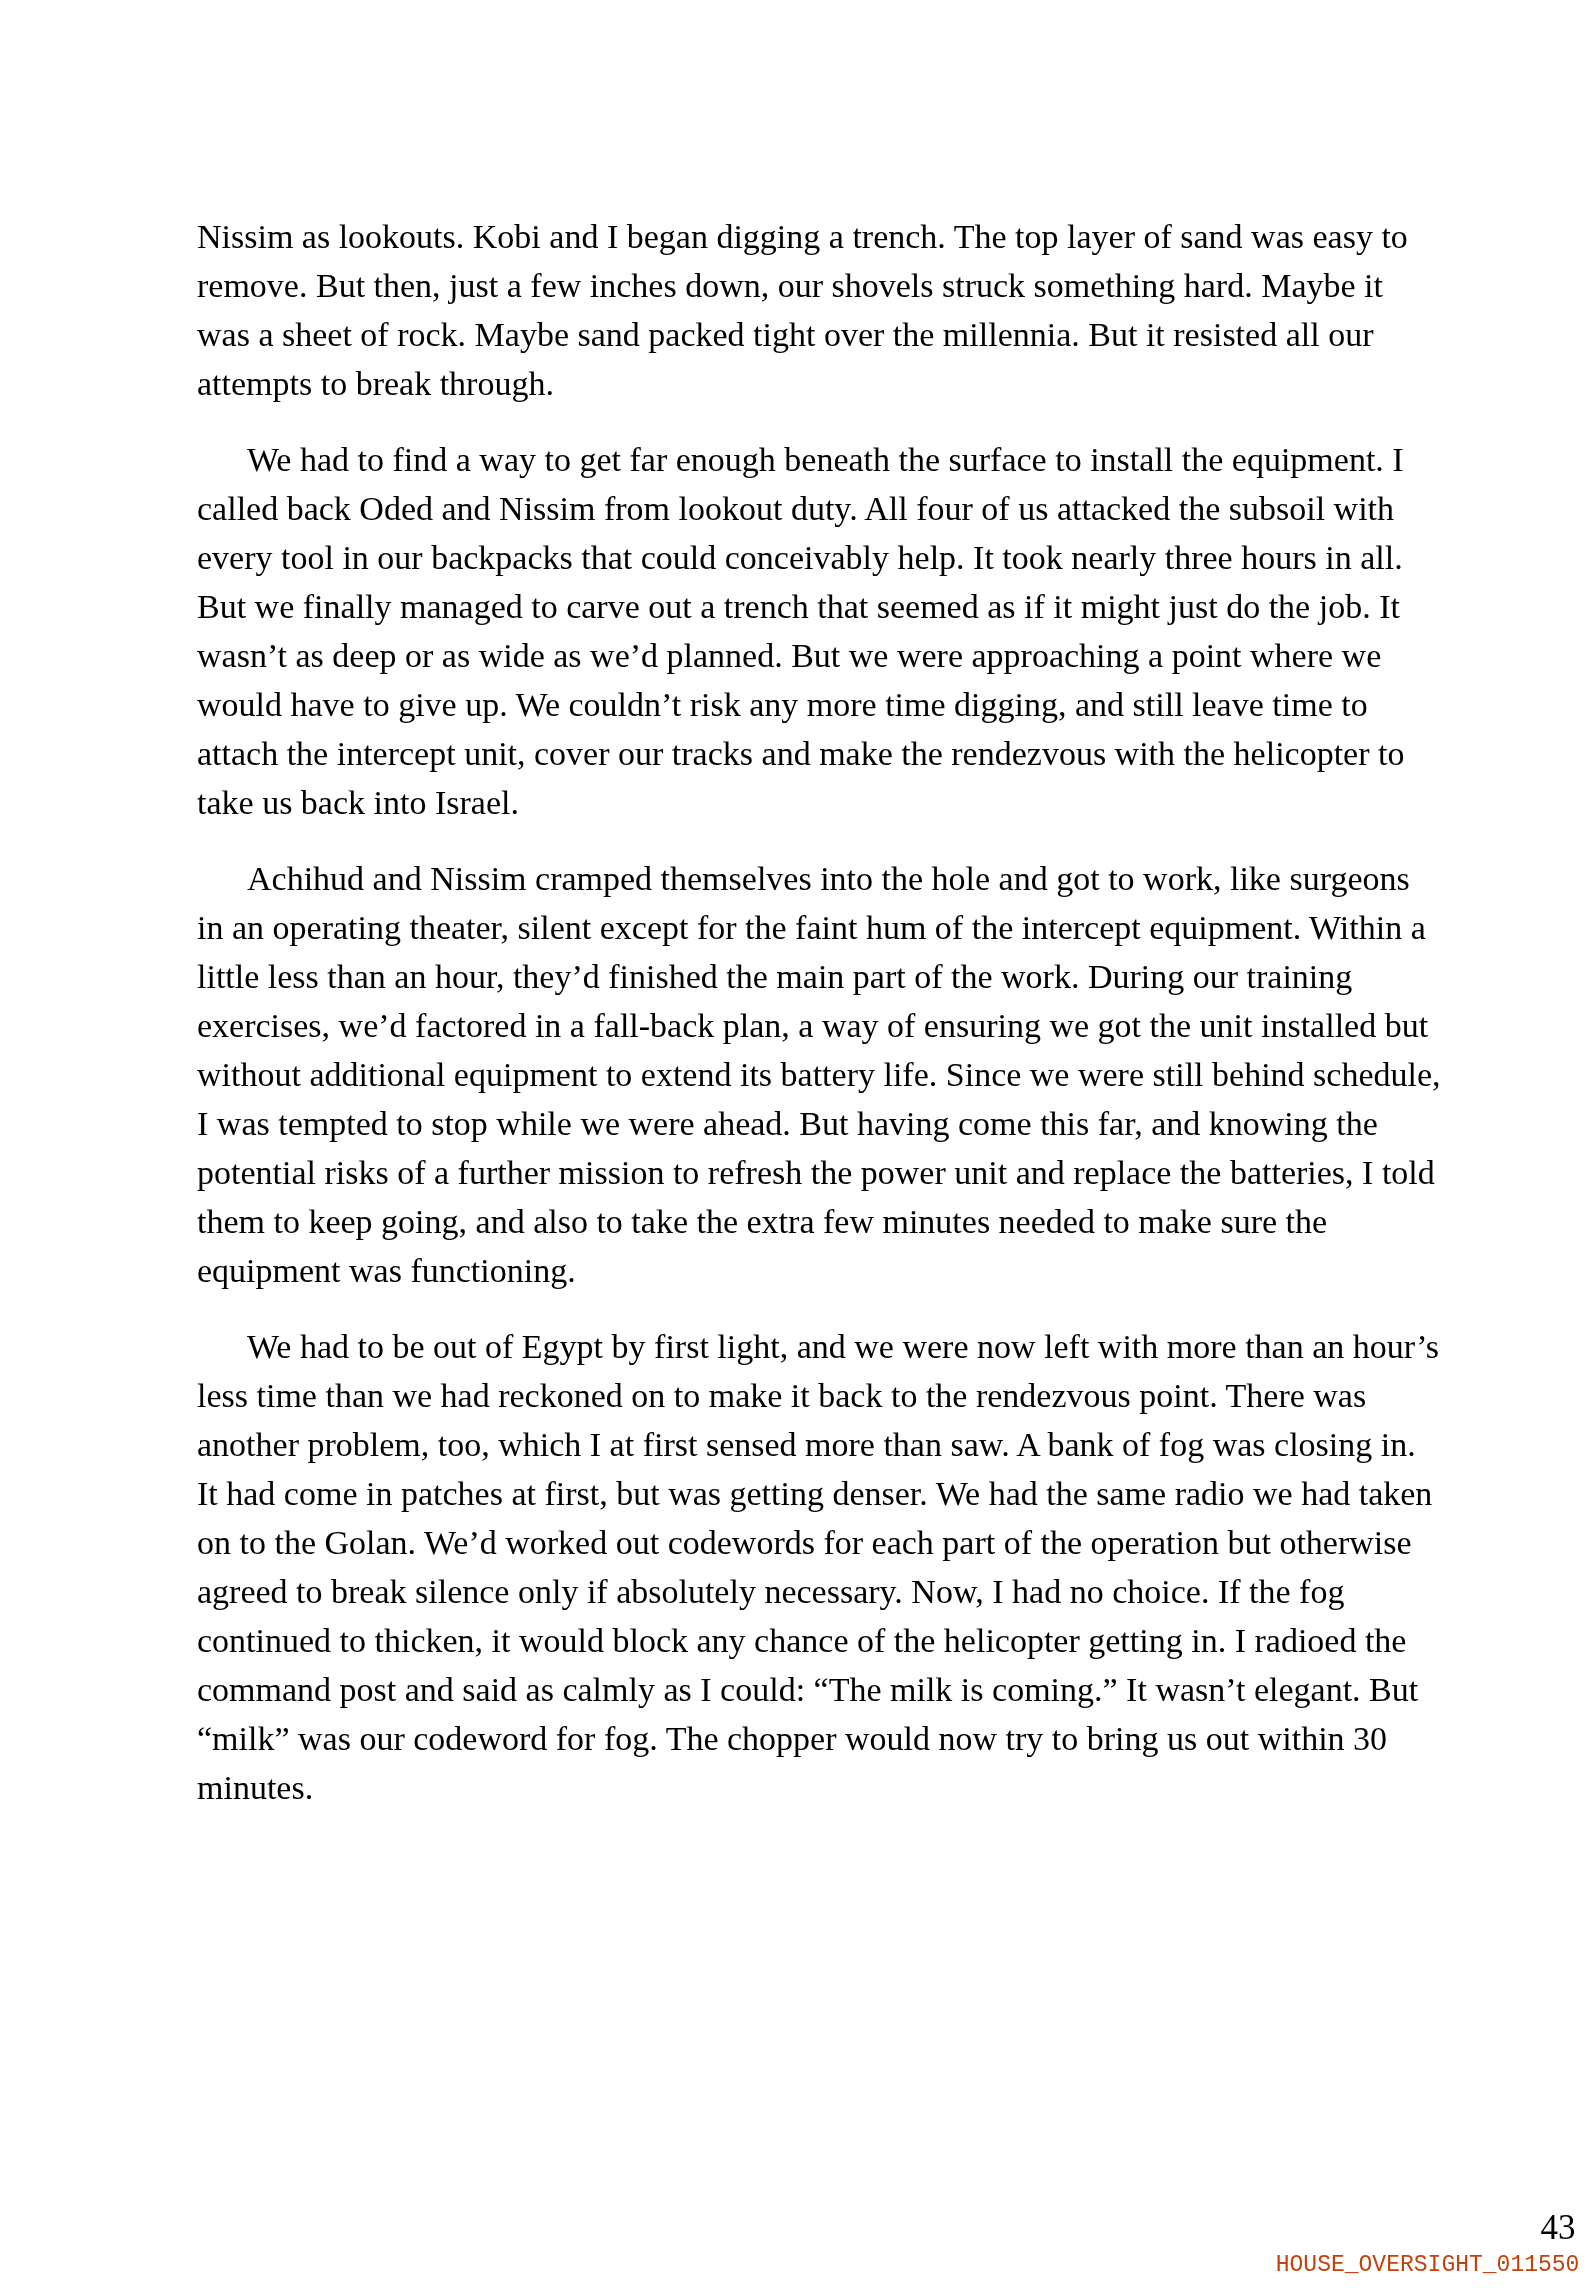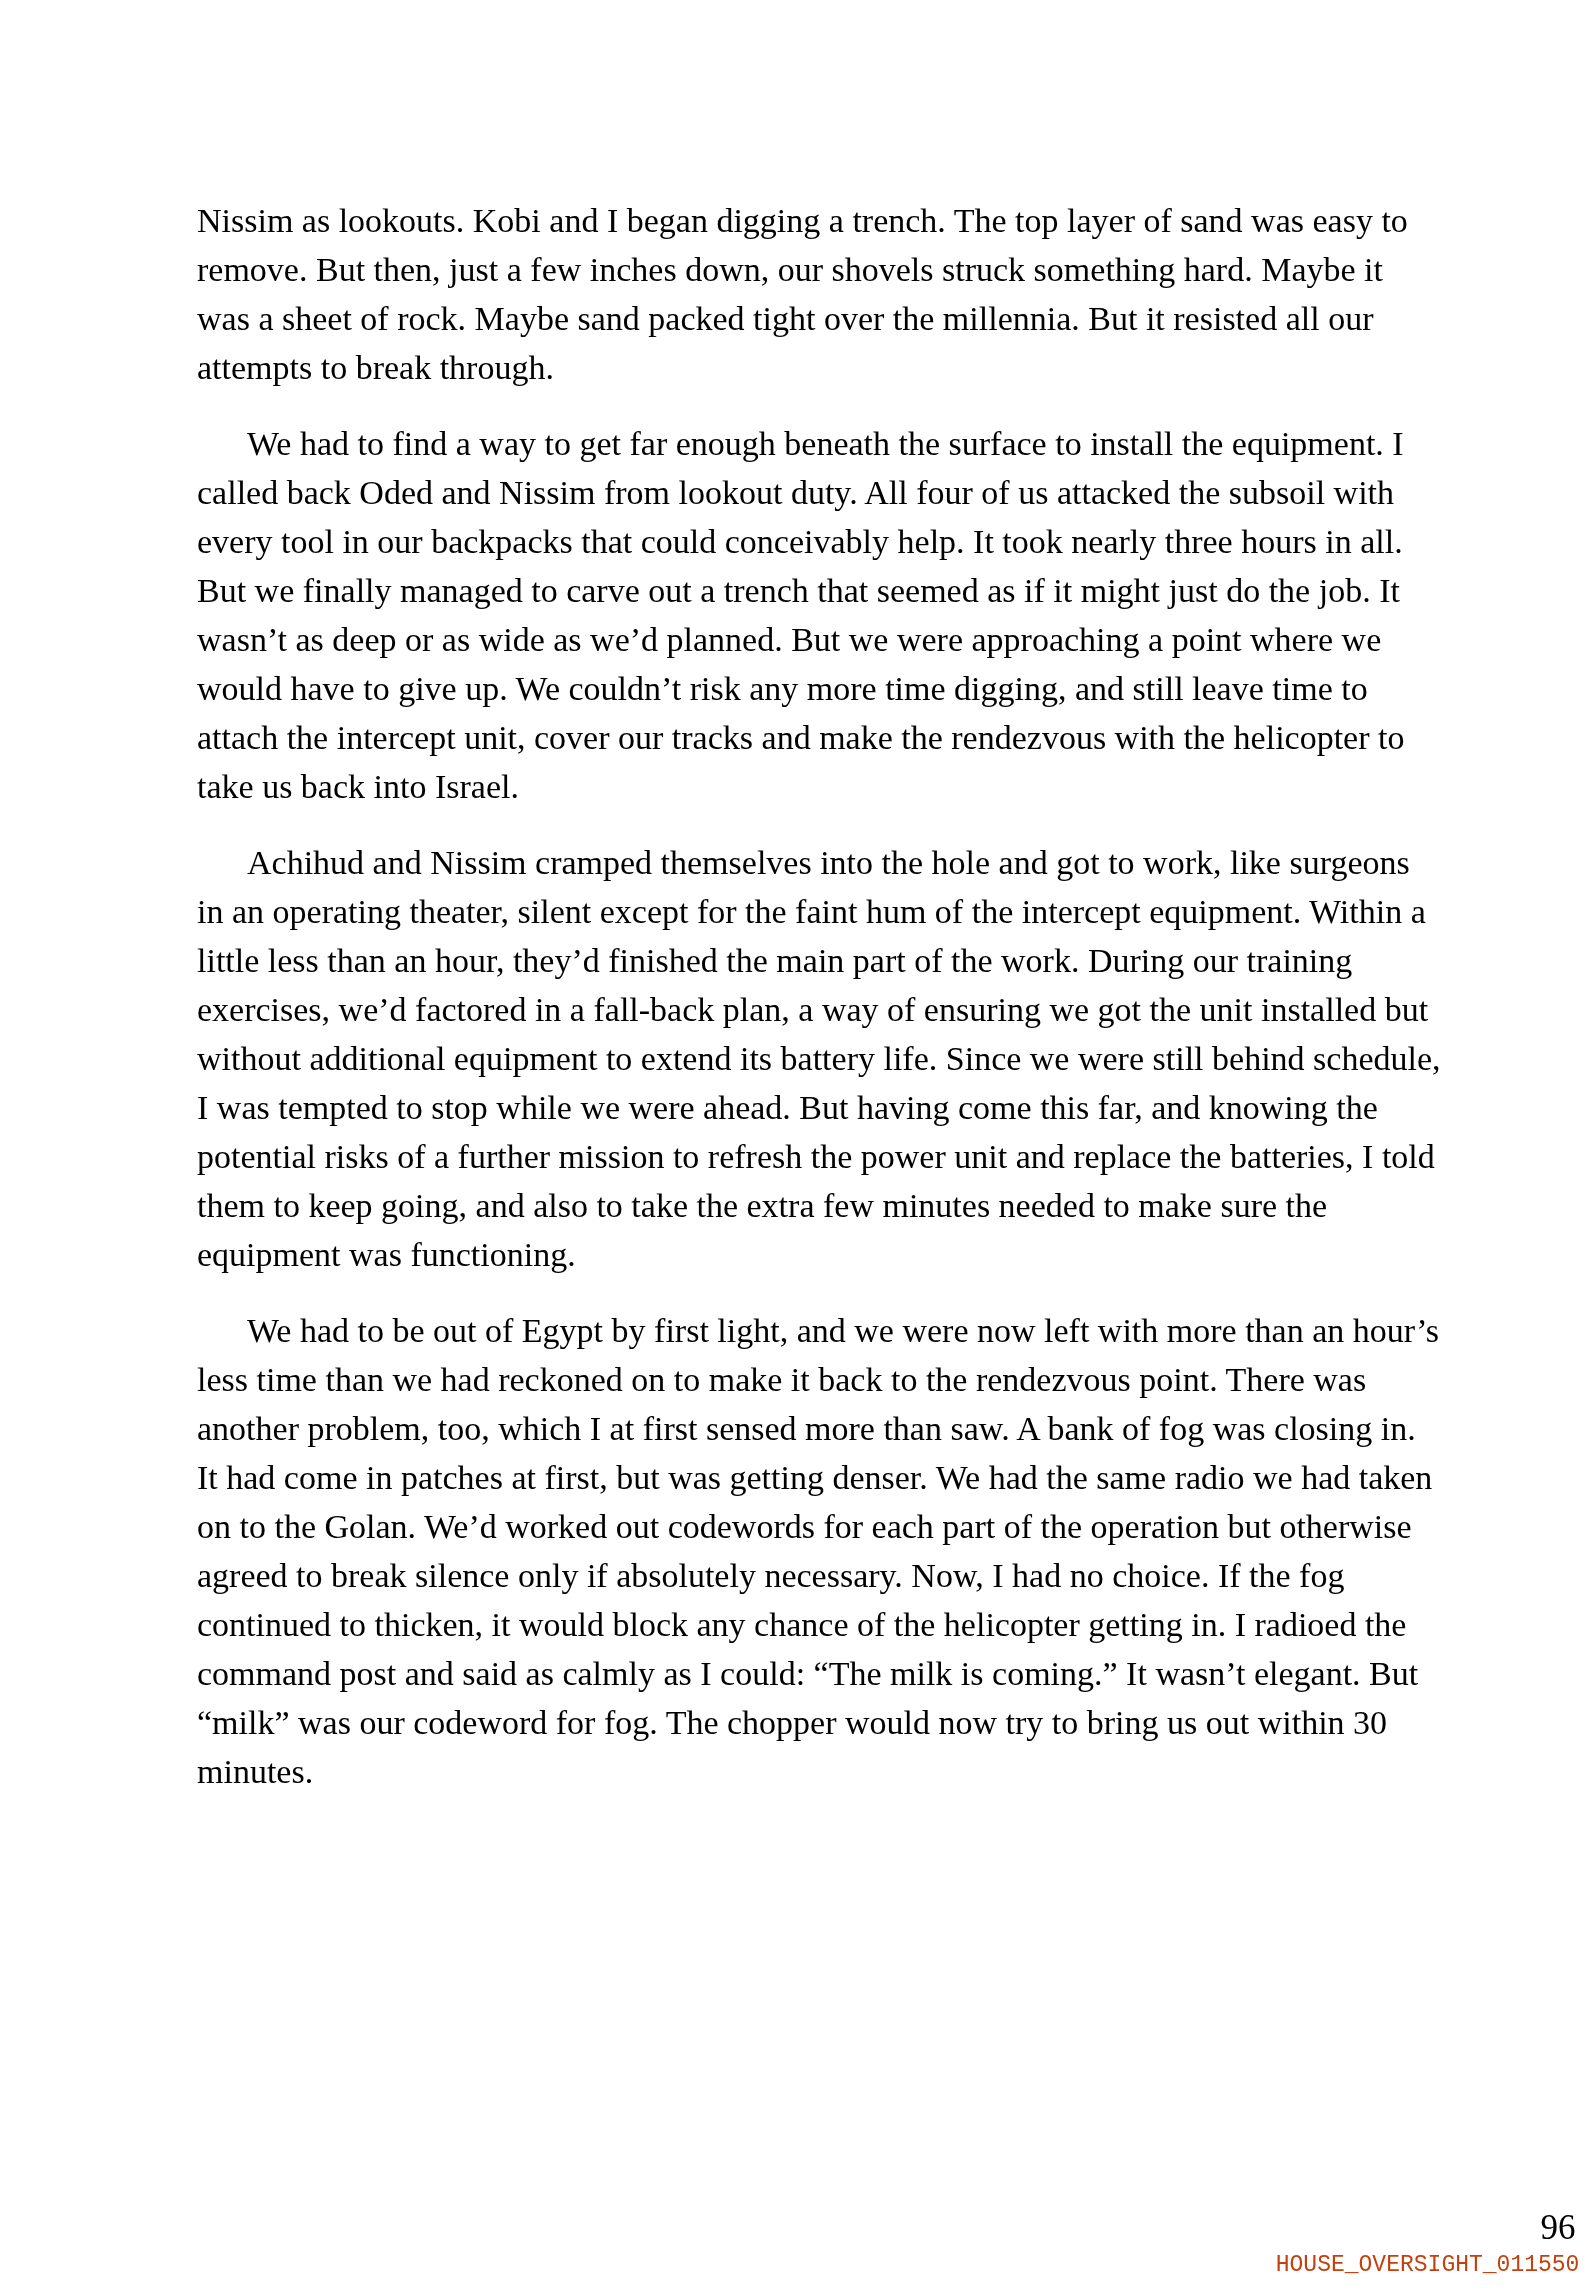--- a/index.html
+++ b/index.html
@@ -18,20 +18,21 @@
     left: 197px;
     top: 196px;
     width: 1245px;
   }
   .para {
     font-size: 34px;
     line-height: 49px;
     margin-bottom: 27px;
     text-align: left;
     color: #000000;
+    margin-top: 16px;
   }
   .para.indented {
     text-indent: 50px;
   }
   .page-number {
     position: absolute;
     top: 2210px;
     right: 15.4px;
     font-size: 35px;
     line-height: 1;
@@ -51,17 +52,17 @@
 <body>
 
 <div class="page">
   <div class="text-block">
     <p class="para">Nissim as lookouts. Kobi and I began digging a trench. The top layer of sand was easy to remove. But then, just a few inches down, our shovels struck something hard. Maybe it was a sheet of rock. Maybe sand packed tight over the millennia. But it resisted all our attempts to break through.</p>
     <p class="para indented">We had to find a way to get far enough beneath the surface to install the equipment. I called back Oded and Nissim from lookout duty. All four of us attacked the subsoil with every tool in our backpacks that could conceivably help. It took nearly three hours in all. But we finally managed to carve out a trench that seemed as if it might just do the job. It wasn’t as deep or as wide as we’d planned. But we were approaching a point where we would have to give up. We couldn’t risk any more time digging, and still leave time to attach the intercept unit, cover our tracks and make the rendezvous with the helicopter to take us back into Israel.</p>
     <p class="para indented">Achihud and Nissim cramped themselves into the hole and got to work, like surgeons in an operating theater, silent except for the faint hum of the intercept equipment. Within a little less than an hour, they’d finished the main part of the work. During our training exercises, we’d factored in a fall-back plan, a way of ensuring we got the unit installed but without additional equipment to extend its battery life. Since we were still behind schedule, I was tempted to stop while we were ahead. But having come this far, and knowing the potential risks of a further mission to refresh the power unit and replace the batteries, I told them to keep going, and also to take the extra few minutes needed to make sure the equipment was functioning.</p>
     <p class="para indented">We had to be out of Egypt by first light, and we were now left with more than an hour’s less time than we had reckoned on to make it back to the rendezvous point. There was another problem, too, which I at first sensed more than saw. A bank of fog was closing in. It had come in patches at first, but was getting denser. We had the same radio we had taken on to the Golan. We’d worked out codewords for each part of the operation but otherwise agreed to break silence only if absolutely necessary. Now, I had no choice. If the fog continued to thicken, it would block any chance of the helicopter getting in. I radioed the command post and said as calmly as I could: “The milk is coming.” It wasn’t elegant. But “milk” was our codeword for fog. The chopper would now try to bring us out within 30 minutes.</p>
   </div>
 
-  <div class="page-number">96</div>
+  <div class="page-number">43</div>
 
   <div class="bates-stamp">HOUSE_OVERSIGHT_011550</div>
 </div>
 
 
 </body></html>

